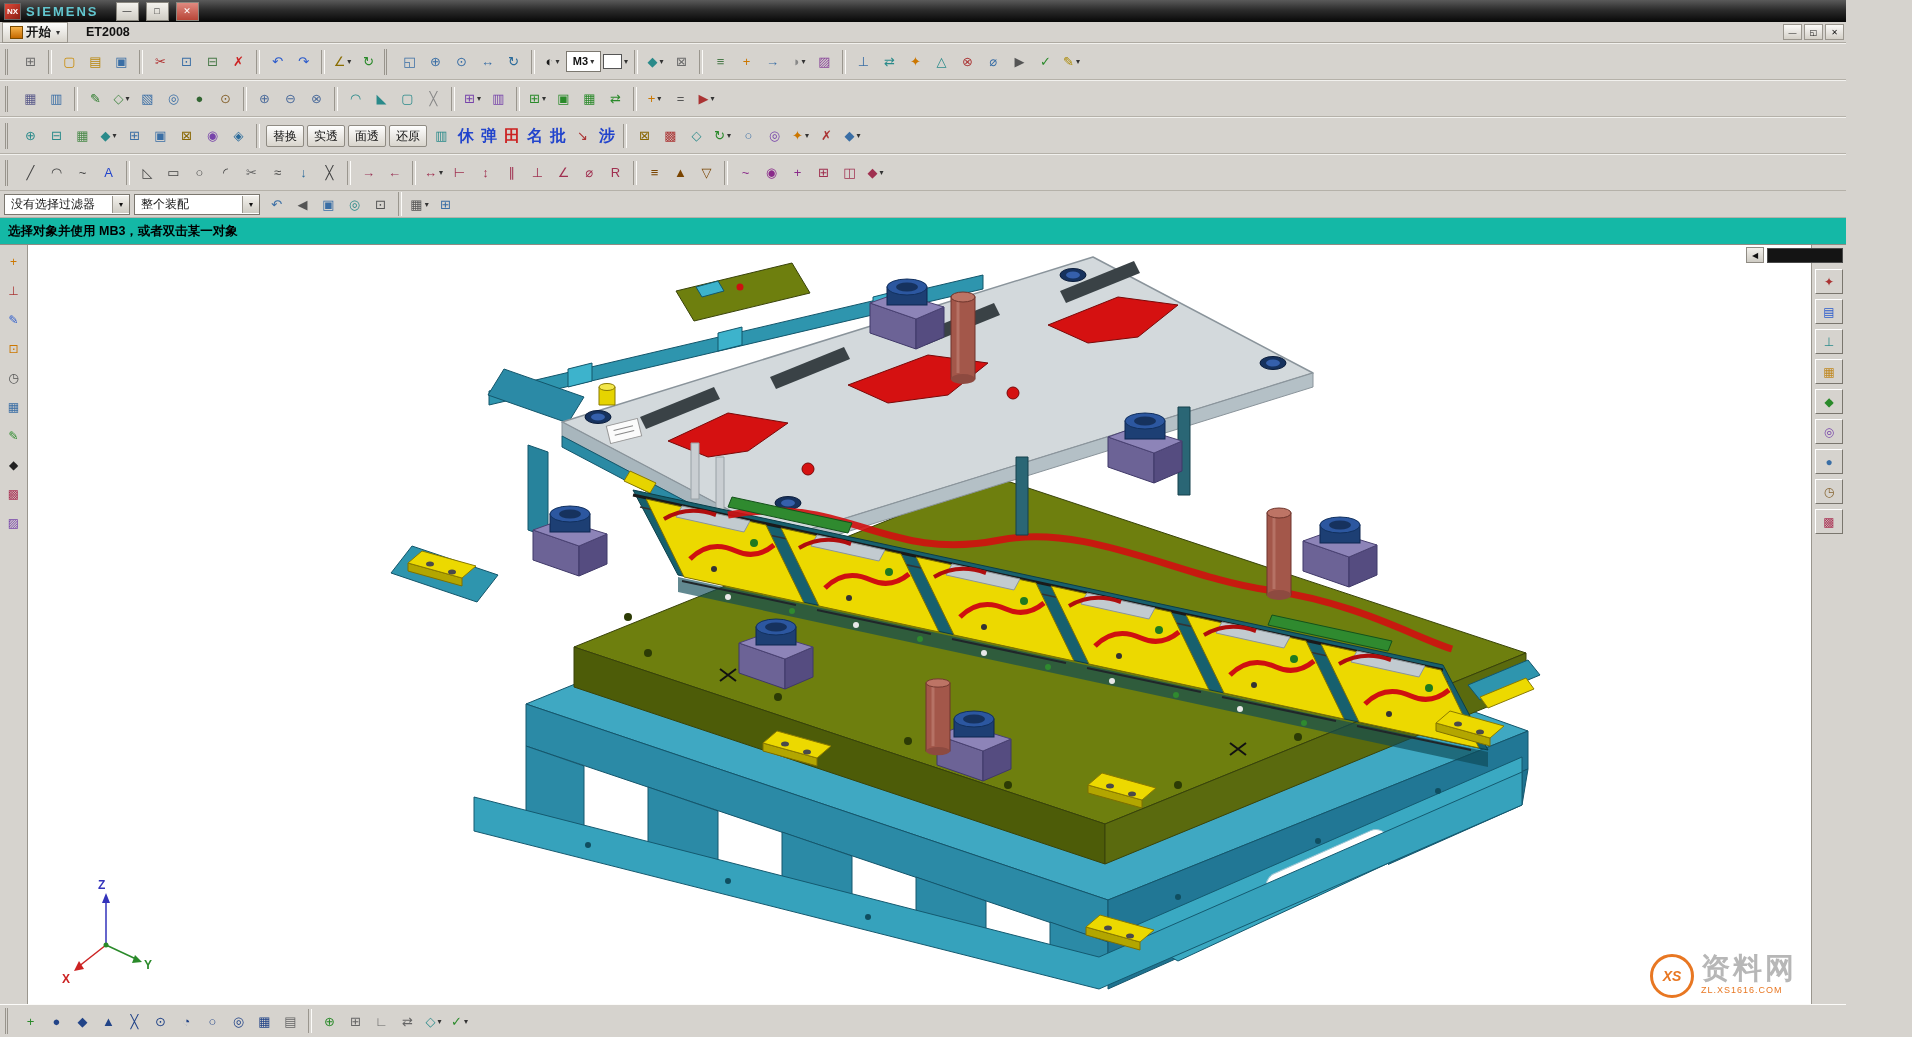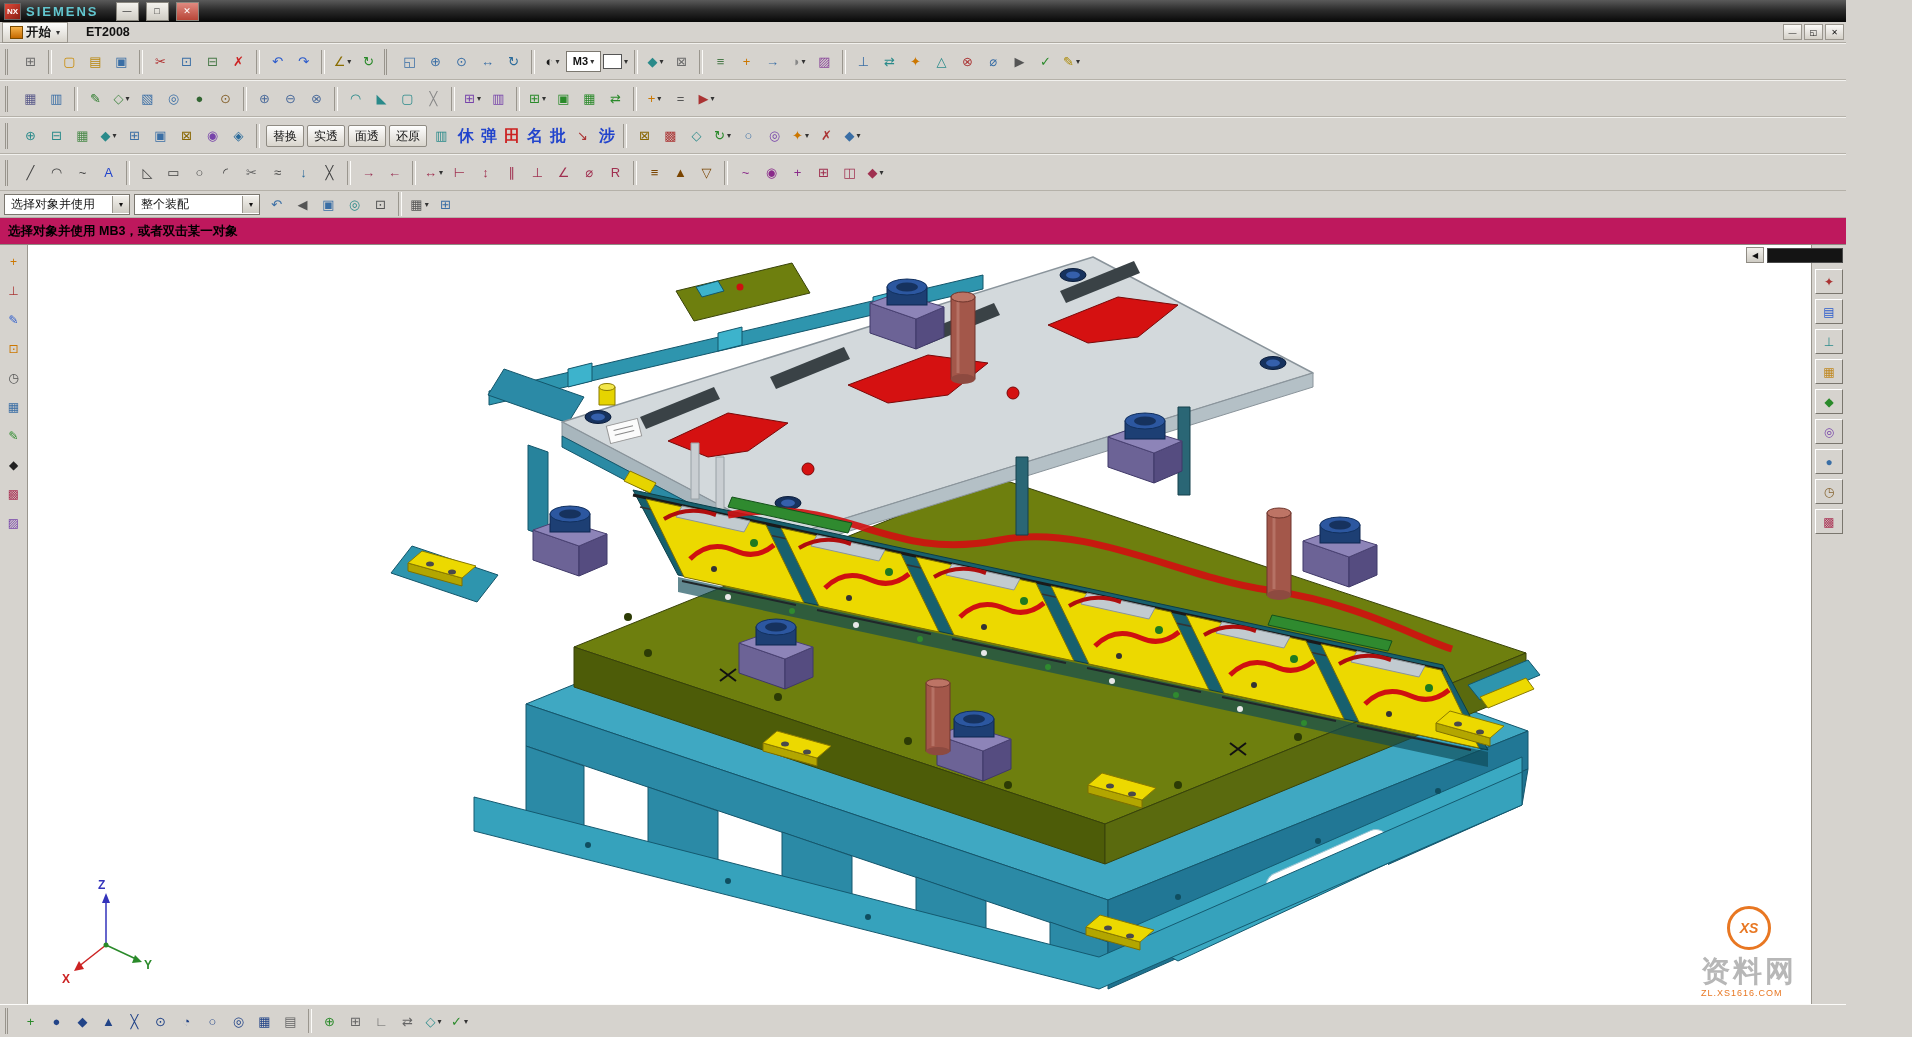--- a/index.html
+++ b/index.html
@@ -53,41 +53,41 @@
   .tb-sep{width:2px;height:24px;border-left:1px solid #9a968e;border-right:1px solid #fcfbf9;margin:0 4px;}
   .tb-handle{width:5px;height:26px;border-left:3px double #98948c;margin:0 4px 0 2px;}
 
   
   .selbar{height:26px;flex:0 0 26px;display:flex;align-items:center;background:#d6d3ce;
     border-bottom:1px solid #b5b1a9;padding-left:4px;gap:4px;font-size:12px;}
   .dropdown{display:flex;align-items:center;background:#fff;border:1px solid #7b776f;height:19px;padding-left:6px;}
   .dropdown .val{min-width:96px;white-space:nowrap;}
   .dd-btn{width:16px;height:17px;display:flex;align-items:center;justify-content:center;font-size:8px;
     background:linear-gradient(#f3f1ec,#cfccc4);border-left:1px solid #9a968e;margin-left:5px;}
-  .promptbar{height:26px;flex:0 0 26px;display:flex;align-items:center;background:#be185d;
+  .promptbar{height:26px;flex:0 0 26px;display:flex;align-items:center;background:#14b8a6;
     border-bottom:1px solid #8f8b83;font-size:12.5px;padding-left:8px;font-weight:bold;color:#000;}
 
   
   .main{flex:1;display:flex;position:relative;background:#fff;min-height:0;}
   .side-left{width:27px;flex:0 0 27px;background:#d6d3ce;border-right:1px solid #9a968e;
     display:flex;flex-direction:column;align-items:center;padding-top:6px;gap:7px;}
   .side-left .tb-btn{min-width:20px;height:20px;font-size:12px;}
   .viewport{flex:1;position:relative;background:#ffffff;overflow:hidden;}
   .viewport svg{display:block;}
   .side-right{width:34px;flex:0 0 34px;background:#d6d3ce;border-left:1px solid #9a968e;
     display:flex;flex-direction:column;align-items:center;padding-top:24px;gap:5px;}
   .side-right .tb-btn{min-width:26px;height:23px;border:1px solid;border-color:#fff #7a766e #7a766e #fff;
     background:#d6d3ce;font-size:12px;}
   .vp-topright{position:absolute;top:2px;right:3px;display:flex;align-items:center;gap:3px;z-index:6;}
   .vp-arrow{width:16px;height:14px;display:flex;align-items:center;justify-content:center;font-size:8px;
     background:linear-gradient(#f3f1ec,#cfccc4);border:1px solid #8f8b83;}
   .vp-blackbox{width:74px;height:13px;background:#141414;border:1px solid #4a4a4a;}
 
   
-  .watermark{position:absolute;right:14px;bottom:6px;display:flex;align-items:center;gap:7px;z-index:5;flex-direction:column;}
+  .watermark{position:absolute;right:14px;bottom:6px;display:flex;gap:7px;z-index:5;}
   .wm-logo{width:38px;height:38px;border-radius:50%;border:3px solid #e87722;background:#fff;
     display:flex;align-items:center;justify-content:center;color:#e87722;font-weight:bold;font-style:italic;font-size:14px;}
   .wm-name{font-size:29px;font-weight:bold;color:#b7b7b7;letter-spacing:3px;line-height:1;}
   .wm-sub{font-size:9px;color:#e87722;letter-spacing:1px;margin-top:2px;}
 
   
   .bottombar{height:32px;flex:0 0 32px;display:flex;align-items:center;background:#d6d3ce;
     border-top:1px solid #fcfbf9;padding-left:3px;gap:1px;}
   .bottombar .tb-btn{height:22px;}
 </style>
@@ -532,21 +532,21 @@
         <span class="glyph" style="color: rgb(160, 48, 80);">◫</span>
       </span>
       <span class="tb-btn">
         <span class="glyph" style="color: rgb(160, 48, 80);">◆</span>
         <span class="dd">▾</span>
       </span>
     </div>
 
   <div class="selbar">
     <span class="dropdown">
-      <span class="val">选择对象并使用</span>
+      <span class="val">没有选择过滤器</span>
       <span class="dd-btn">▾</span>
     </span>
     <span class="dropdown">
       <span class="val">整个装配</span>
       <span class="dd-btn">▾</span>
     </span>
     <span style="display:flex;align-items:center;gap:1px;">
 
     <span class="tb-btn">
           <span class="glyph" style="color: rgb(58, 110, 165);">↶</span>

